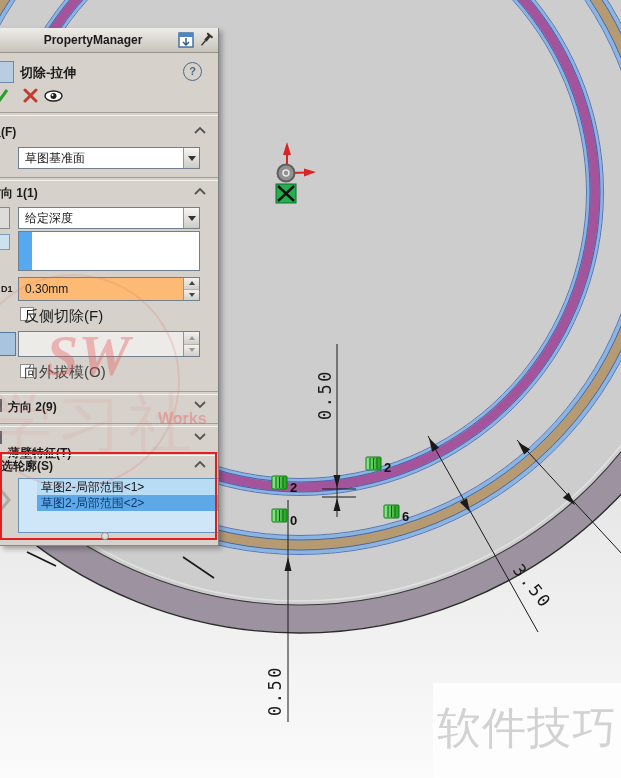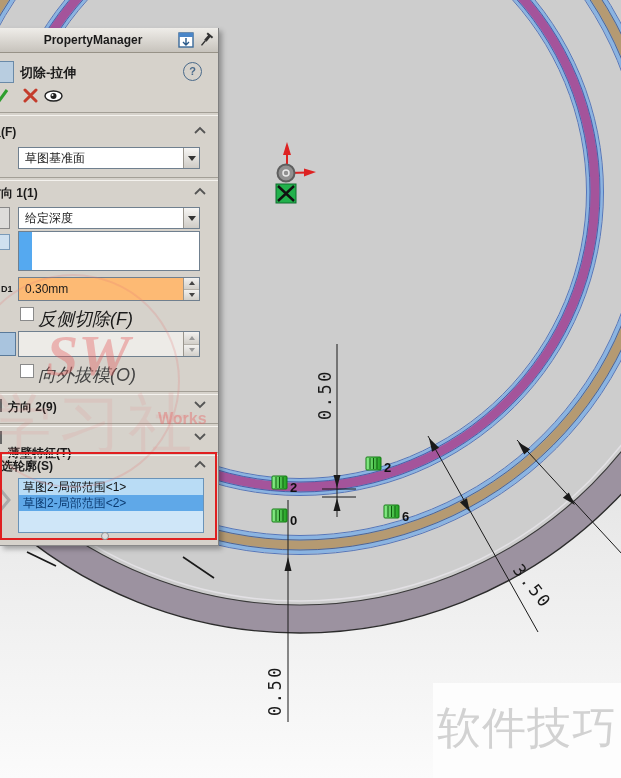--- a/index.html
+++ b/index.html
@@ -31,21 +31,21 @@
   .tri-down{width:0;height:0;border-left:4px solid transparent;border-right:4px solid transparent;border-top:5px solid #333;}
   .field{position:absolute;left:18px;width:180px;height:22px;background:#fdba74;border:1px solid #70808f;
          display:flex;align-items:center;}
   .field-text{flex:1;padding-left:6px;font-size:12px;}
   .spinner{width:15px;height:100%;border-left:1px solid #9a968e;display:flex;flex-direction:column;}
   .spin-b{flex:1;background:linear-gradient(180deg,#f2f1ef,#d2cfc9);display:flex;align-items:center;justify-content:center;border-bottom:1px solid #b5b1a9;}
   .spin-b:last-child{border-bottom:none;}
   .tri-up-s{width:0;height:0;border-left:3px solid transparent;border-right:3px solid transparent;border-bottom:4px solid #444;}
   .tri-down-s{width:0;height:0;border-left:3px solid transparent;border-right:3px solid transparent;border-top:4px solid #444;}
   .checkbox{position:absolute;left:20px;width:12px;height:12px;background:#fff;border:1px solid #8a8a8a;}
-  .cb-label{position:absolute;left:38px;font-size:18px;white-space:nowrap;font-style:italic;}
+  .cb-label{position:absolute;left:24px;font-size:15px;white-space:nowrap;}
   .stub{position:absolute;border:1px solid #6a8aa8;background:#b8cde0;}
   .selbox{position:absolute;left:18px;width:180px;height:38px;background:#fff;border:1px solid #70808f;}
   .selblue{position:absolute;left:0;top:0;width:13px;height:100%;background:#55a9f0;}
   .listbox{position:absolute;left:18px;width:184px;height:53px;background:#cfe6f8;border:1px solid #6a93b8;overflow:hidden;}
   .listitem{height:16px;line-height:16px;padding-left:4px;font-size:12px;white-space:nowrap;}
   .li-normal{background:#b9dcf5;color:#111;}
   .li-selected{background:#5fa8e8;color:#0b3a70;}
   .tickmark{position:absolute;left:0;width:2px;height:13px;background:#666;}
   
   #red-box{position:absolute;left:0;top:452px;width:213px;height:84px;border:2px solid #e02020;z-index:20;pointer-events:none;}
@@ -310,21 +310,21 @@
     </svg>
     <div class="divider" style="top:424px;"></div>
 
     <div class="row sect-label" style="top:430px;left:-11px;">所选轮廓(S)</div>
     <svg class="chev" style="top:432px;" width="12" height="8" viewBox="0 0 12 8">
       <polyline points="1,7 6,2 11,7" stroke="#555" stroke-width="1.8" fill="none"></polyline>
     </svg>
     <svg class="row" style="top:458px;left:-4px;width:16px;height:28px;" viewBox="0 0 16 28">
       <polyline points="3,2 13,14 3,26" stroke="#aaa" stroke-width="3" fill="none"></polyline>
     </svg>
-    <div class="listbox" style="top:450px;">
+    <div class="listbox" style="top:450px;padding-left:18px;">
       <div class="listitem li-normal">草图2-局部范围&lt;1&gt;</div>
       <div class="listitem li-selected">草图2-局部范围&lt;2&gt;</div>
     </div>
 
     <div class="pwm pwm-circle"></div>
     <div class="pwm pwm-sw">SW</div>
     <div class="pwm pwm-club">学习社</div>
     <div class="pwm pwm-works">Works</div>
   </div>
 

